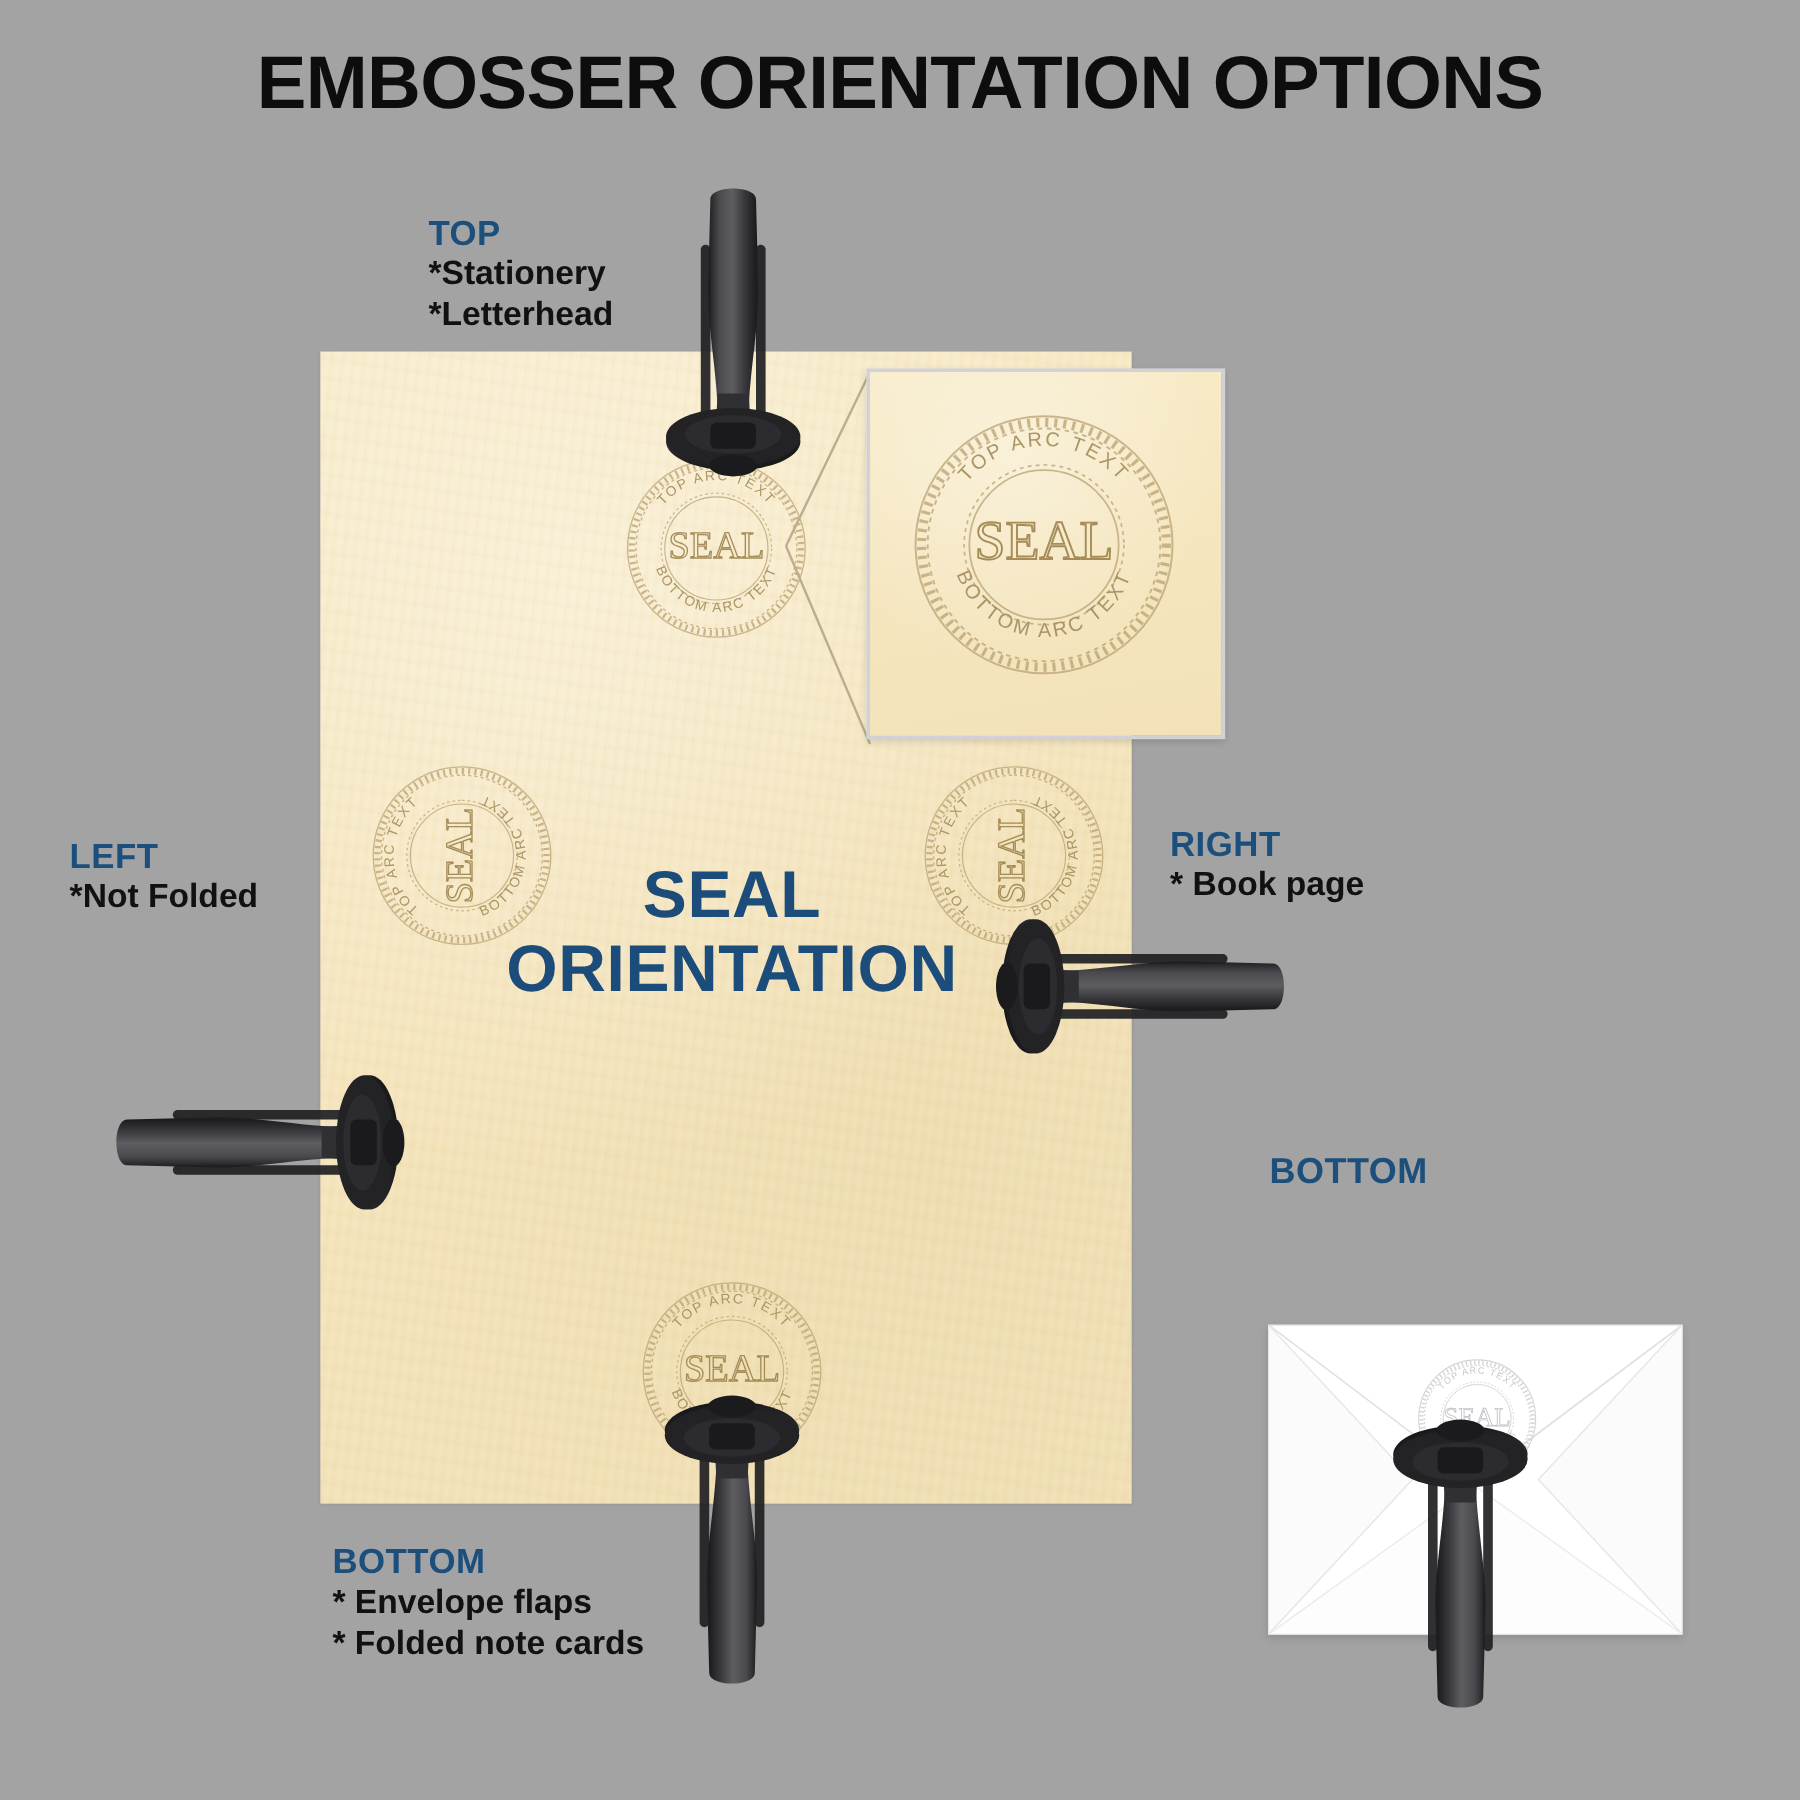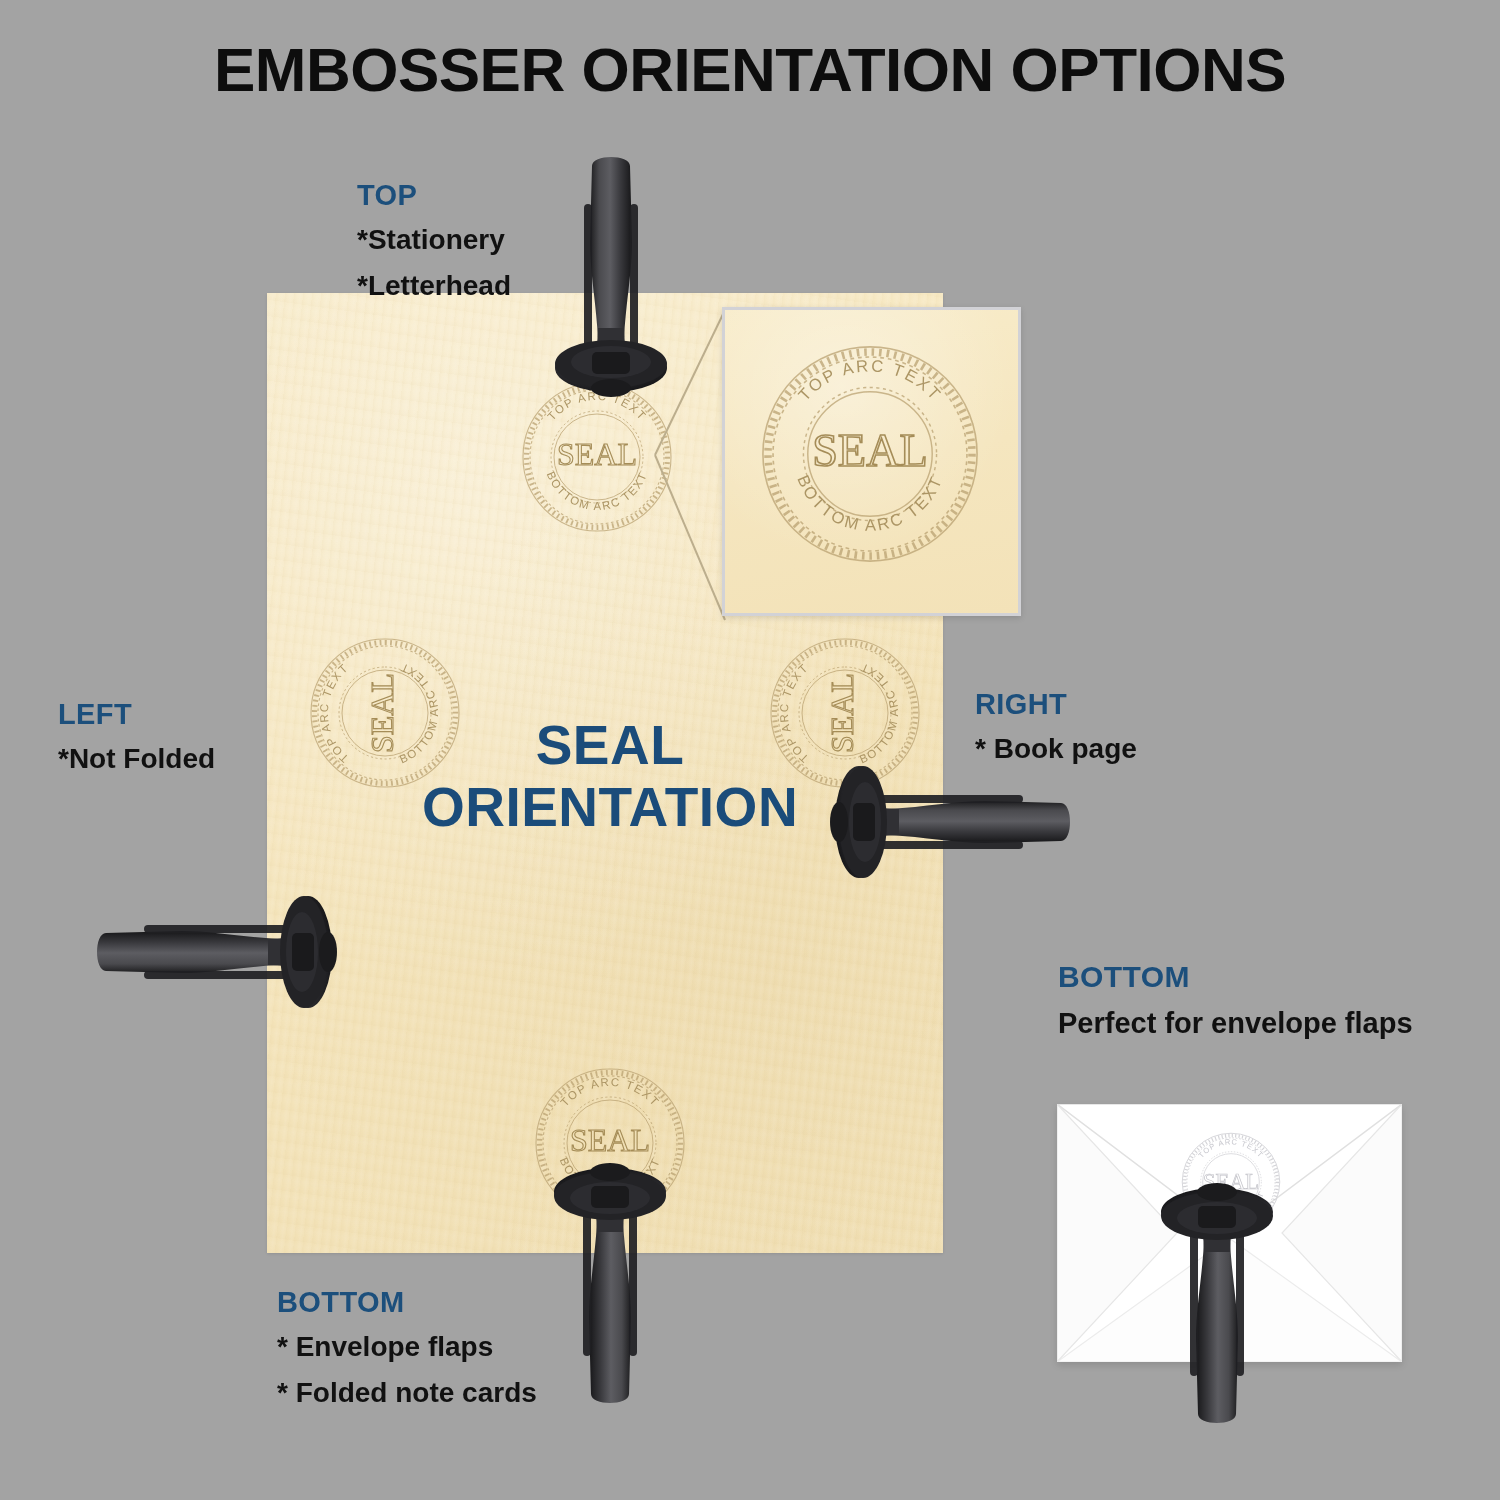--- a/index.html
+++ b/index.html
@@ -59,21 +59,21 @@
   .embosser{position:absolute;transform-origin:50% 50%;}
   .embosser svg{display:block;overflow:visible;}
 
   
   .callout{position:absolute;}
   .callout .hd{
     color:#1c4f7c;font-weight:bold;font-size:29px;letter-spacing:.4px;
     line-height:1.12;
   }
   .callout .ln{
-    color:#111111;font-weight:bold;font-size:28px;line-height:1.2;white-space:nowrap;margin-top:12px;
+    color:#111111;font-weight:bold;font-size:28px;line-height:1.2;white-space:nowrap;
   }
   .callout.big .hd{font-size:30px;}
   .callout.big .ln{font-size:29px;}
 
   
   .center-label{
     position:absolute;left:330px;top:715px;width:560px;text-align:center;
     color:#1b4c7a;font-weight:bold;font-size:55px;line-height:1.12;letter-spacing:.5px;
   }
   .center-label .l2{font-size:55px;}
@@ -351,16 +351,15 @@
   </div>
 
   <div class="callout" style="left:277px;top:1286px;">
     <div class="hd">BOTTOM</div>
     <div class="ln">* Envelope flaps</div>
     <div class="ln">* Folded note cards</div>
   </div>
 
   <div class="callout big" style="left:1058px;top:960px;">
     <div class="hd">BOTTOM</div>
-    <div class="ln">Perfect for envelope flaps</div>
   </div>
 
 </div>
 
 </body></html>

